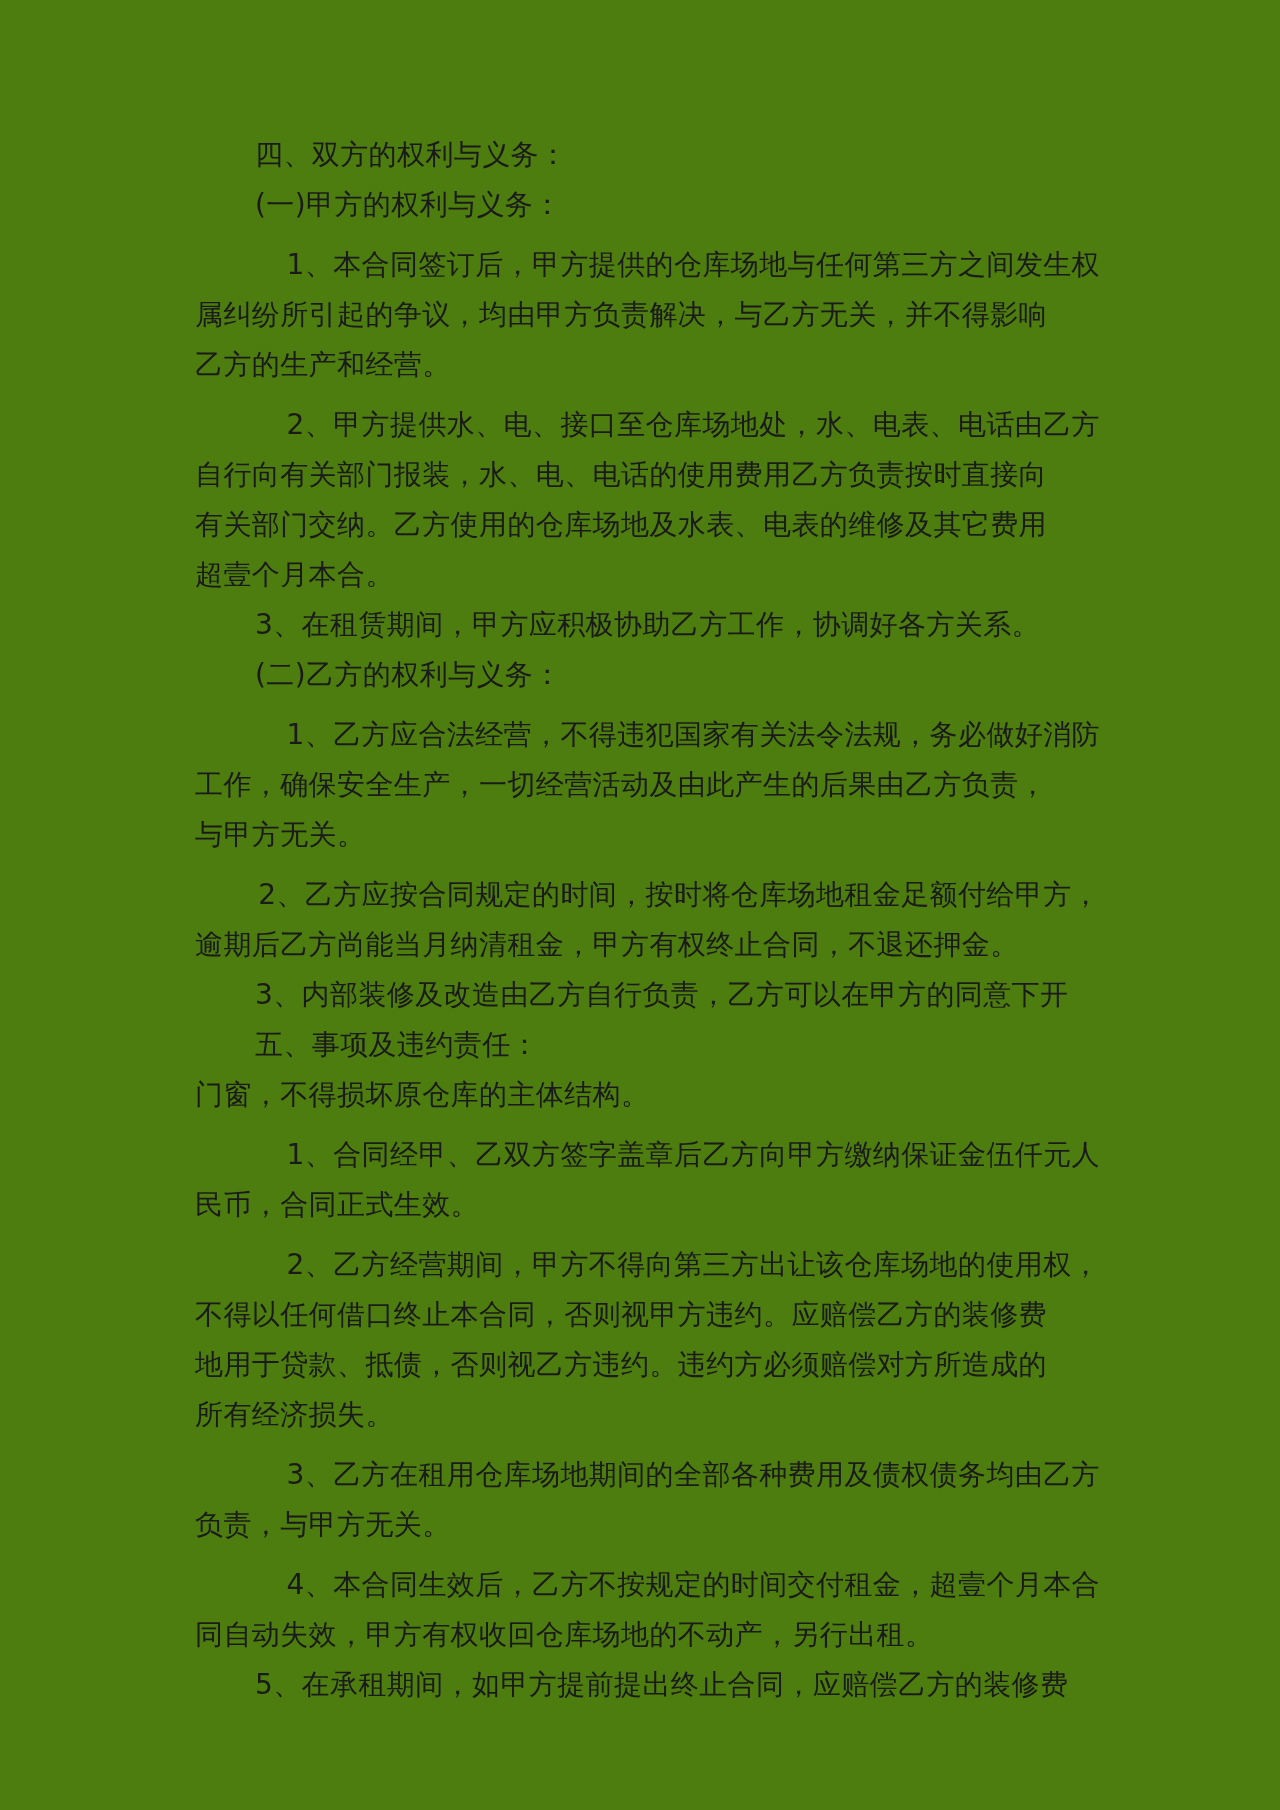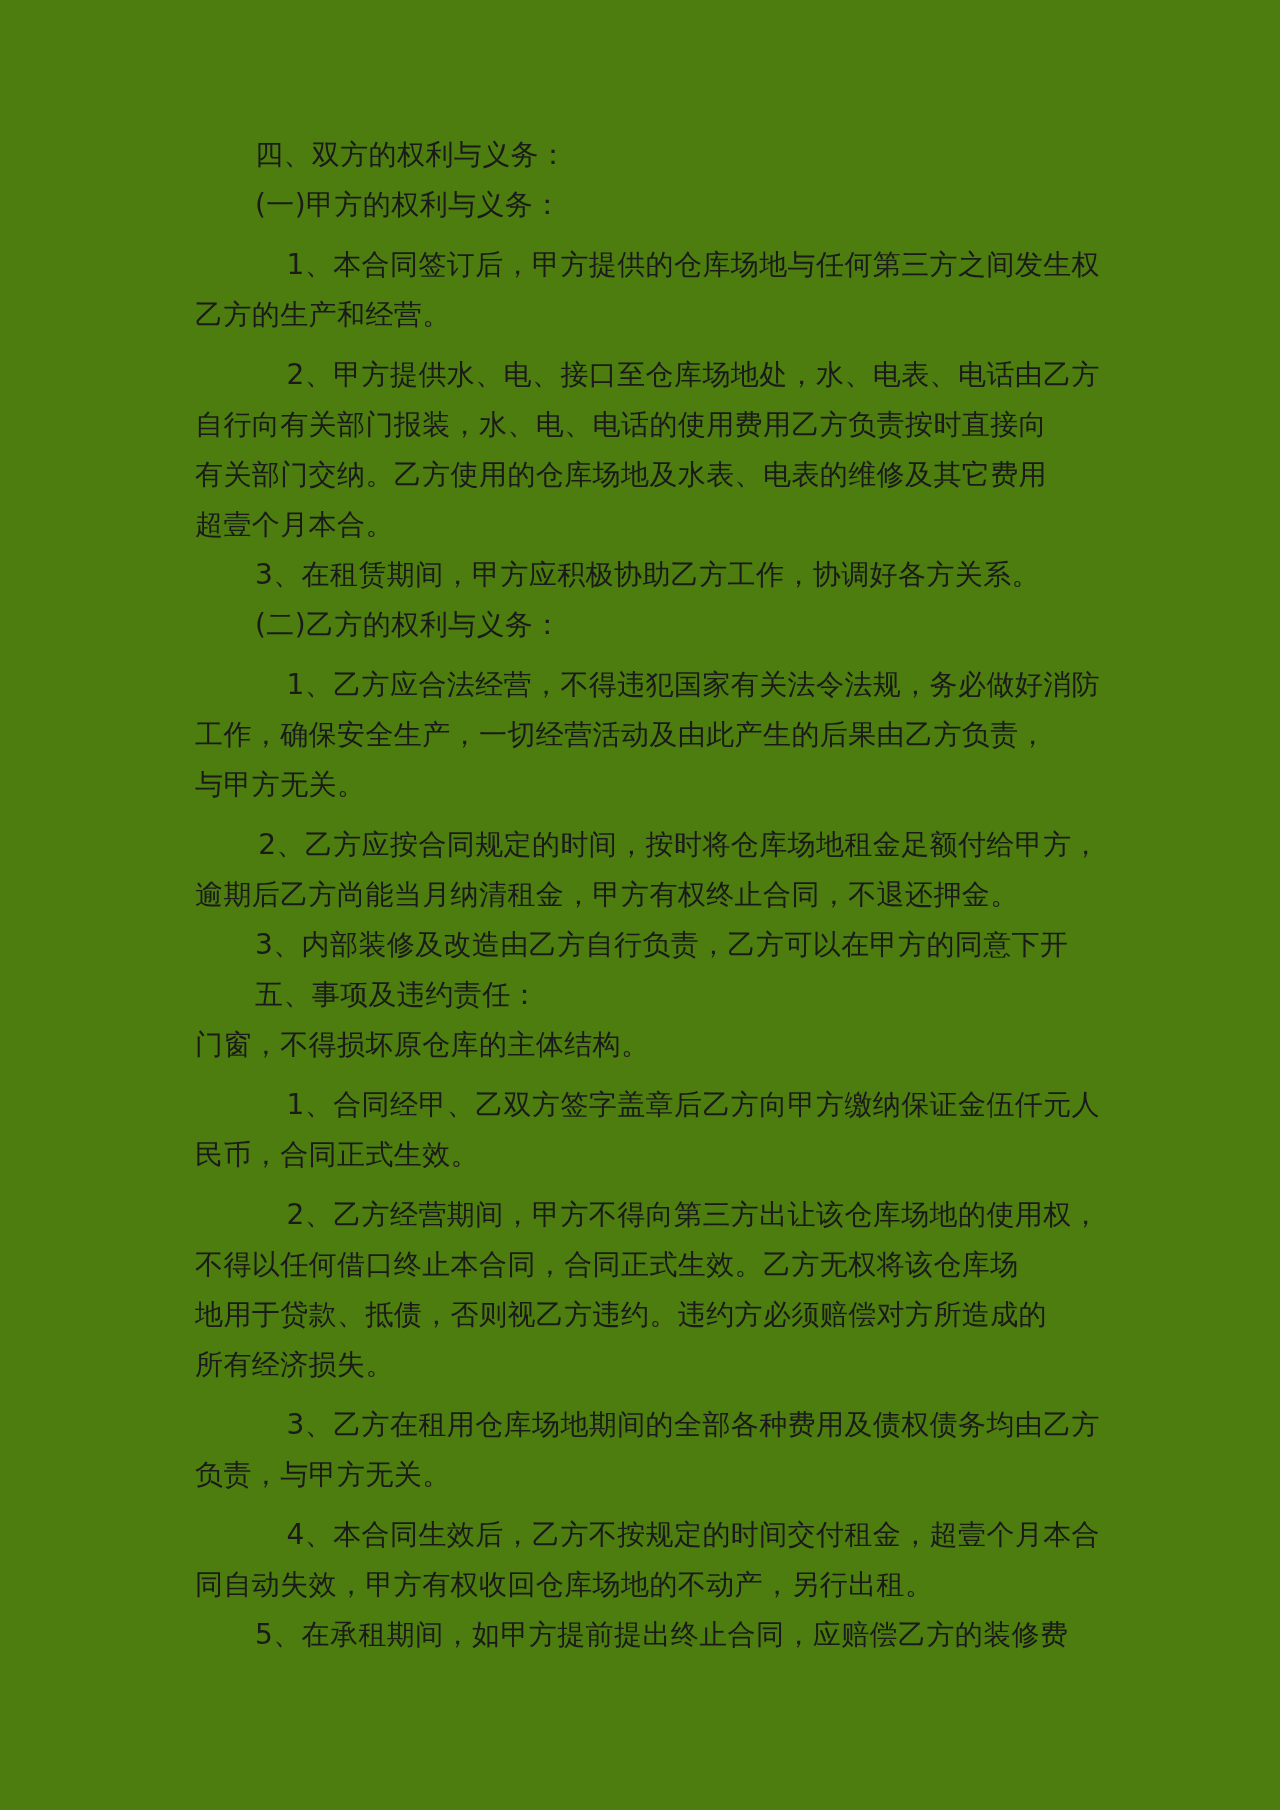--- a/index.html
+++ b/index.html
@@ -46,39 +46,40 @@
     }
   </style>
 </head>
 <body>
 
 <div class="page">
   <div class="content">
     <span class="line indent">四、双方的权利与义务：</span>
     <span class="line indent">(一)甲方的权利与义务：</span>
     <span class="line indent gap">1、本合同签订后，甲方提供的仓库场地与任何第三方之间发生权</span>
+    <span class="line">属纠纷所引起的争议，均由甲方负责解决，与乙方无关，并不得影响</span>
     <span class="line">乙方的生产和经营。</span>
     <span class="line indent gap">2、甲方提供水、电、接口至仓库场地处，水、电表、电话由乙方</span>
     <span class="line">自行向有关部门报装，水、电、电话的使用费用乙方负责按时直接向</span>
     <span class="line">有关部门交纳。乙方使用的仓库场地及水表、电表的维修及其它费用</span>
     <span class="line">超壹个月本合。</span>
     <span class="line indent">3、在租赁期间，甲方应积极协助乙方工作，协调好各方关系。</span>
     <span class="line indent">(二)乙方的权利与义务：</span>
     <span class="line indent gap">1、乙方应合法经营，不得违犯国家有关法令法规，务必做好消防</span>
     <span class="line">工作，确保安全生产，一切经营活动及由此产生的后果由乙方负责，</span>
     <span class="line">与甲方无关。</span>
     <span class="line indent gap">2、乙方应按合同规定的时间，按时将仓库场地租金足额付给甲方，</span>
     <span class="line">逾期后乙方尚能当月纳清租金，甲方有权终止合同，不退还押金。</span>
     <span class="line indent">3、内部装修及改造由乙方自行负责，乙方可以在甲方的同意下开</span>
     <span class="line indent">五、事项及违约责任：</span>
     <span class="line">门窗，不得损坏原仓库的主体结构。</span>
     <span class="line indent gap">1、合同经甲、乙双方签字盖章后乙方向甲方缴纳保证金伍仟元人</span>
     <span class="line">民币，合同正式生效。</span>
     <span class="line indent gap">2、乙方经营期间，甲方不得向第三方出让该仓库场地的使用权，</span>
-    <span class="line">不得以任何借口终止本合同，合同正式生效。乙方无权将该仓库场</span>
+    <span class="line">不得以任何借口终止本合同，否则视甲方违约。应赔偿乙方的装修费</span>
     <span class="line">地用于贷款、抵债，否则视乙方违约。违约方必须赔偿对方所造成的</span>
     <span class="line">所有经济损失。</span>
     <span class="line indent gap">3、乙方在租用仓库场地期间的全部各种费用及债权债务均由乙方</span>
     <span class="line">负责，与甲方无关。</span>
     <span class="line indent gap">4、本合同生效后，乙方不按规定的时间交付租金，超壹个月本合</span>
     <span class="line">同自动失效，甲方有权收回仓库场地的不动产，另行出租。</span>
     <span class="line indent">5、在承租期间，如甲方提前提出终止合同，应赔偿乙方的装修费</span>
   </div>
 </div>
 

